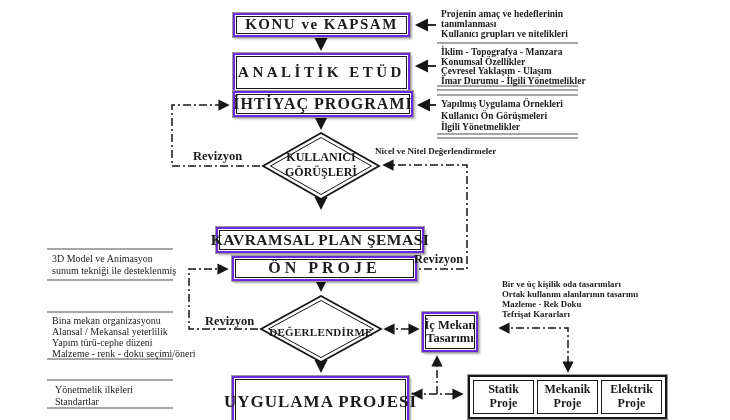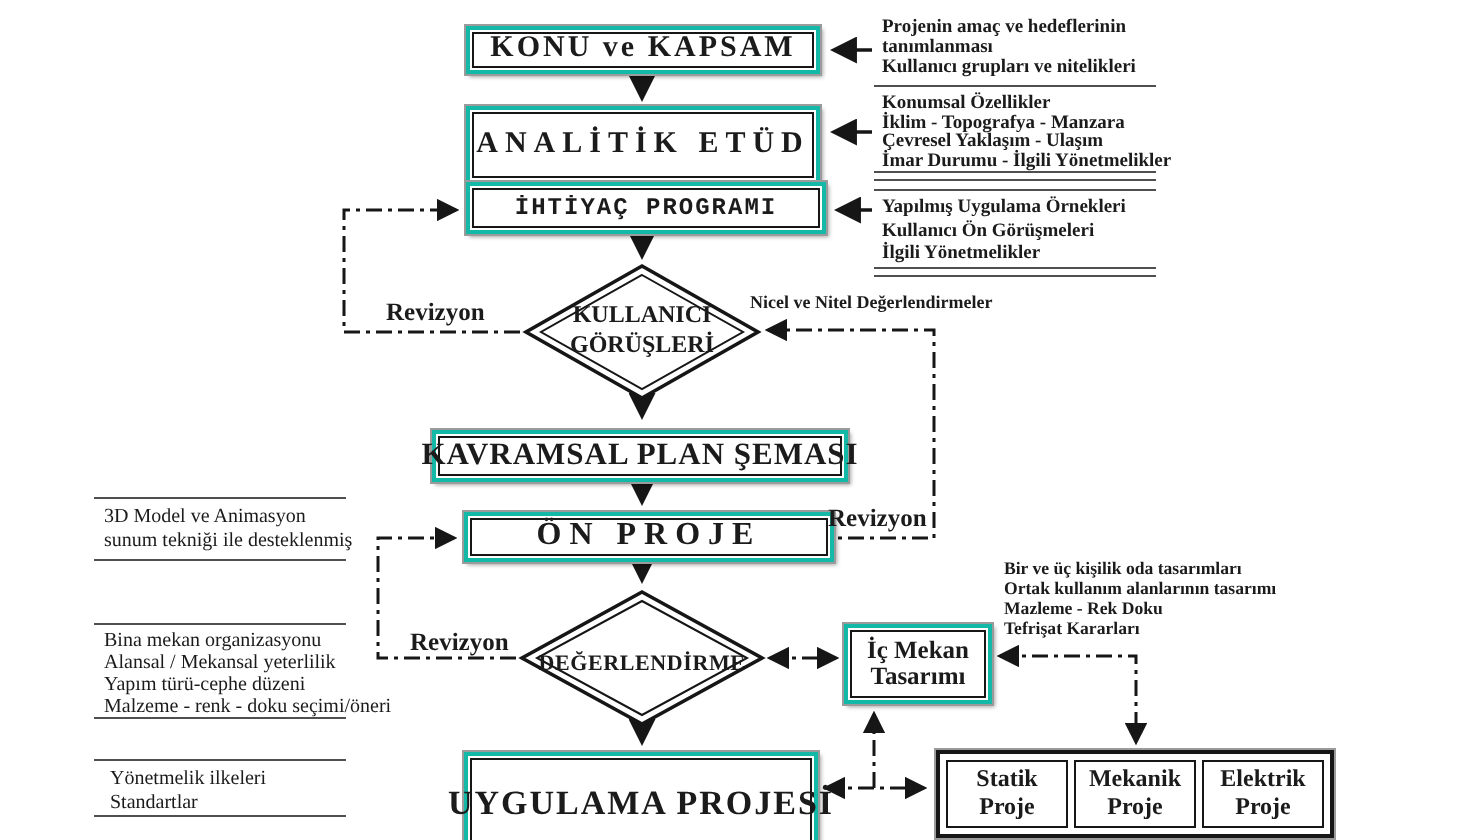--- a/index.html
+++ b/index.html
@@ -3,21 +3,21 @@
 <meta charset="utf-8">
 <style>
   html,body{margin:0;padding:0;background:#f4f4f4;}
   #canvas{
     position:relative;width:730px;height:420px;background:#ffffff;
     font-family:"Liberation Serif","DejaVu Serif",serif;color:#1b1b1b;
     overflow:hidden;
   }
   #wires{position:absolute;left:0;top:0;}
   .node{
-    position:absolute;background:#fff;border:2px solid #14b8a6;
+    position:absolute;background:#fff;border:2px solid #6d28d9;
     box-shadow:0 0 0 1px #9b9b9b, 1.5px 1.5px 2px rgba(0,0,0,.35);
     display:flex;align-items:center;justify-content:center;text-align:center;
     box-sizing:border-box;
   }
   .node::before{content:"";position:absolute;inset:1px;border:1px solid #161616;pointer-events:none;}
   .node .lbl{font-weight:bold;white-space:nowrap;line-height:1.05;position:relative;}
   .dtext{position:absolute;text-align:center;font-weight:bold;line-height:1.25;}
   .edge-label{position:absolute;font-weight:bold;white-space:nowrap;}
   .ann{position:absolute;white-space:nowrap;}
   .ann div{white-space:nowrap;}
@@ -92,32 +92,32 @@
     </g>
   </svg>
 
   <div class="node" style="left:233px;top:13px;width:177px;height:24px;">
     <span class="lbl" style="font-size:15px;letter-spacing:1.5px;">KONU ve KAPSAM</span>
   </div>
   <div class="node" style="left:233px;top:53px;width:177px;height:39px;">
     <span class="lbl" style="font-size:15px;letter-spacing:3.5px;">ANALİTİK ETÜD</span>
   </div>
   <div class="node" style="left:233px;top:91px;width:180px;height:26px;">
-    <span class="lbl" style="font-size:12px;letter-spacing:1px;font-family:Liberation Mono, monospace;">İHTİYAÇ PROGRAMI</span>
+    <span class="lbl" style="font-size:16px;letter-spacing:1px;">İHTİYAÇ PROGRAMI</span>
   </div>
-  <div class="node" style="left:216px;top:215px;width:208px;height:26px;">
+  <div class="node" style="left:216px;top:227px;width:208px;height:26px;">
     <span class="lbl" style="font-size:15.5px;letter-spacing:0.5px;">KAVRAMSAL PLAN ŞEMASI</span>
   </div>
   <div class="node" style="left:232px;top:256px;width:185px;height:25px;">
     <span class="lbl" style="font-size:16px;letter-spacing:4px;">ÖN PROJE</span>
   </div>
   <div class="node" style="left:232px;top:376px;width:177px;height:52px;">
     <span class="lbl" style="font-size:17px;letter-spacing:1px;">UYGULAMA PROJESİ</span>
   </div>
-  <div class="node" style="left:422px;top:312px;width:74px;height:40px;">
+  <div class="node" style="left:422px;top:312px;width:56px;height:40px;">
     <span class="lbl" style="font-size:12.5px;">
       <div>İç Mekan</div>
       <div>Tasarımı</div>
     </span>
   </div>
 
   <div class="dtext" style="left:261px;top:150px;width:120px;font-size:12px;">
     <div>KULLANICI</div>
     <div>GÖRÜŞLERİ</div>
   </div>
@@ -144,22 +144,22 @@
   <div class="edge-label" style="left:414px;top:252px;font-size:12.5px;">Revizyon</div>
   <div class="edge-label" style="left:205px;top:314px;font-size:12.5px;">Revizyon</div>
   <div class="edge-label" style="left:375px;top:146px;font-size:9px;font-weight:600;">Nicel ve Nitel Değerlendirmeler</div>
 
   <div class="ann right" style="left:441px;top:9px;">
     <div>Projenin amaç ve hedeflerinin</div>
     <div>tanımlanması</div>
     <div>Kullanıcı grupları ve nitelikleri</div>
   </div>
   <div class="ann right" style="left:441px;top:48px;line-height:9.5px;">
+    <div>İklim - Topografya - Manzara</div>
     <div>Konumsal Özellikler</div>
-    <div>İklim - Topografya - Manzara</div>
     <div>Çevresel Yaklaşım - Ulaşım</div>
     <div>İmar Durumu - İlgili  Yönetmelikler</div>
   </div>
   <div class="ann right" style="left:441px;top:99px;line-height:11.5px;">
     <div>Yapılmış Uygulama Örnekleri</div>
     <div>Kullanıcı Ön Görüşmeleri</div>
     <div>İlgili Yönetmelikler</div>
   </div>
   <div class="ann right" style="left:502px;top:279px;font-size:8.8px;line-height:10px;">
     <div>Bir ve üç kişilik oda tasarımları</div>

